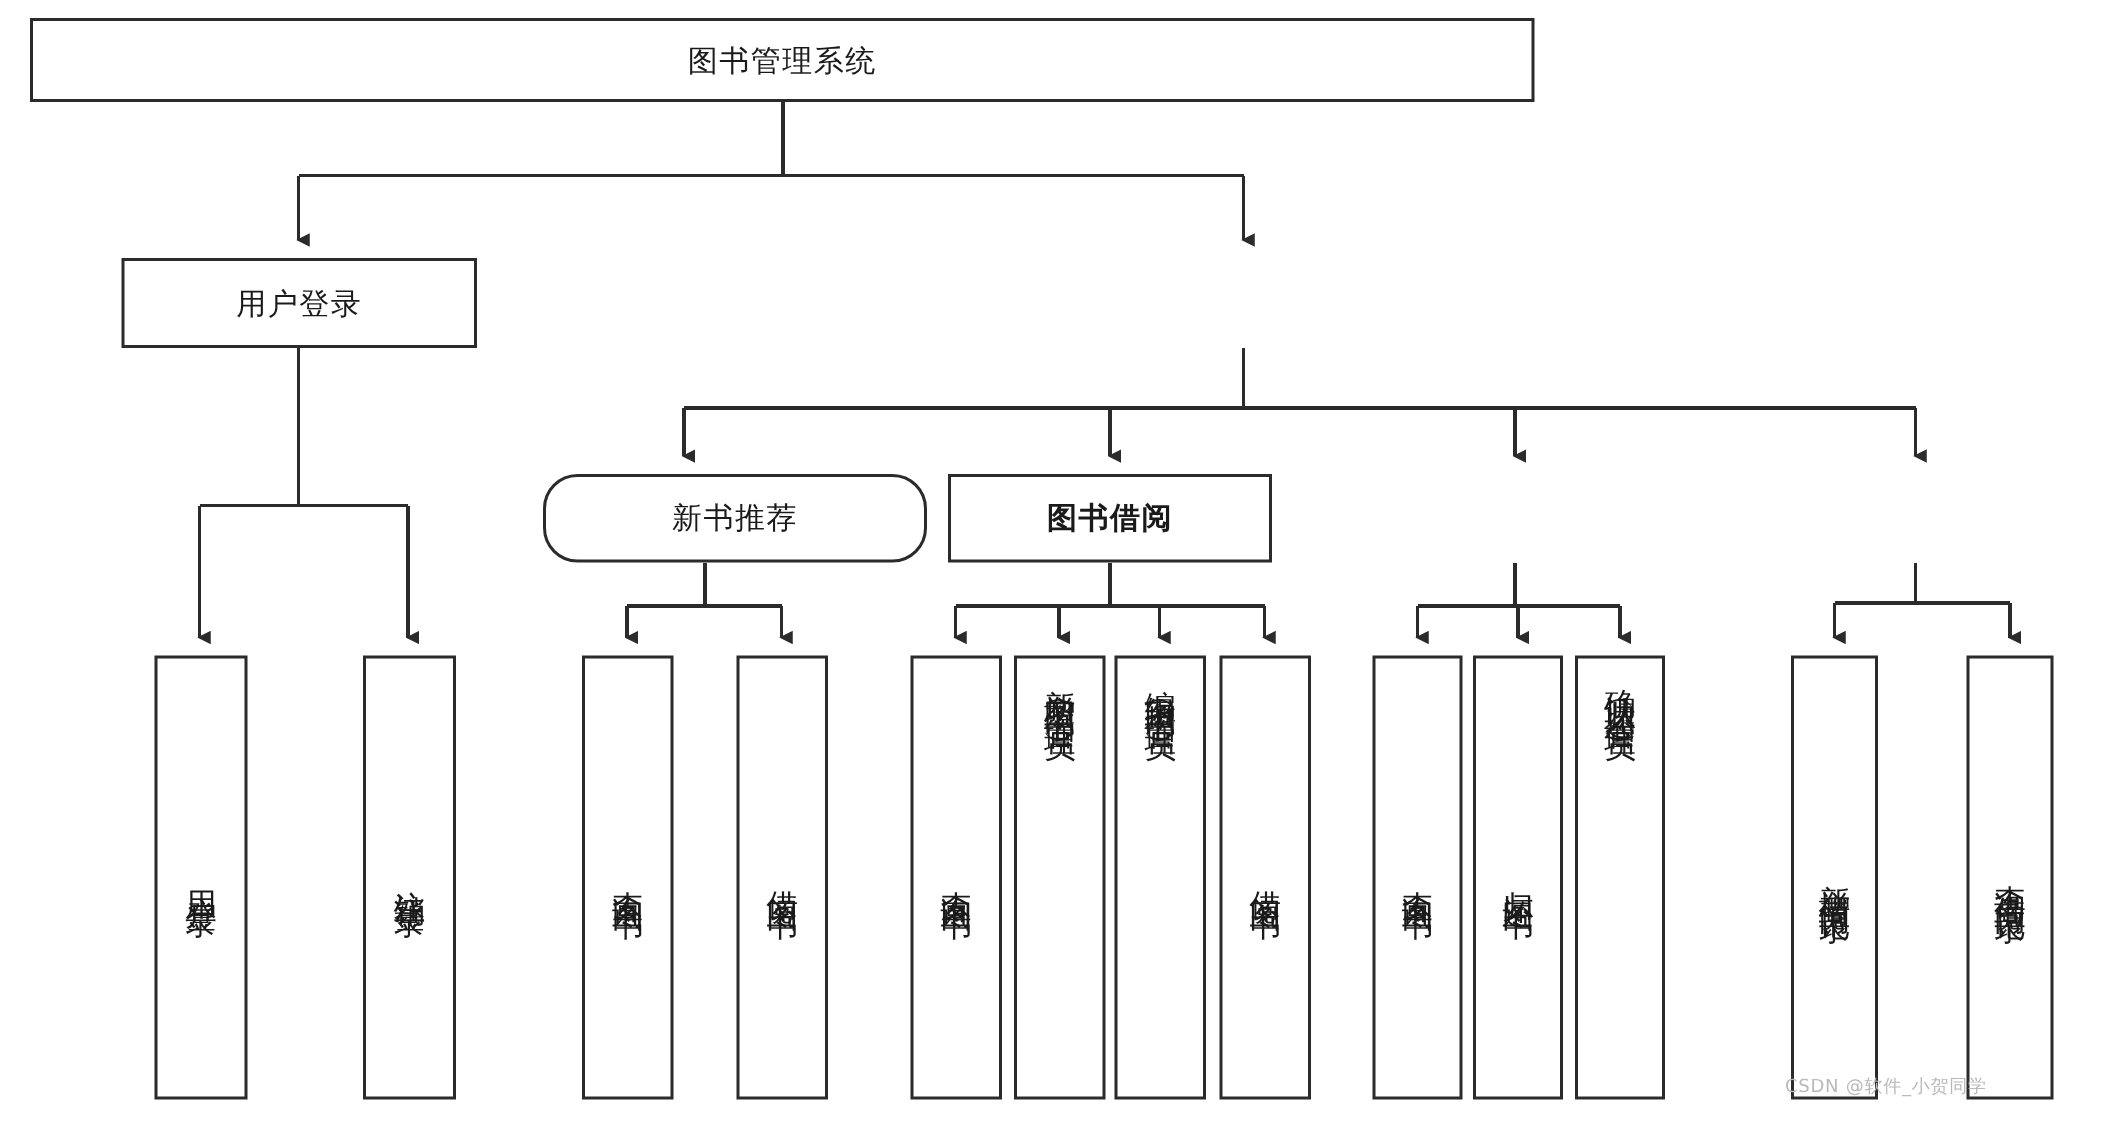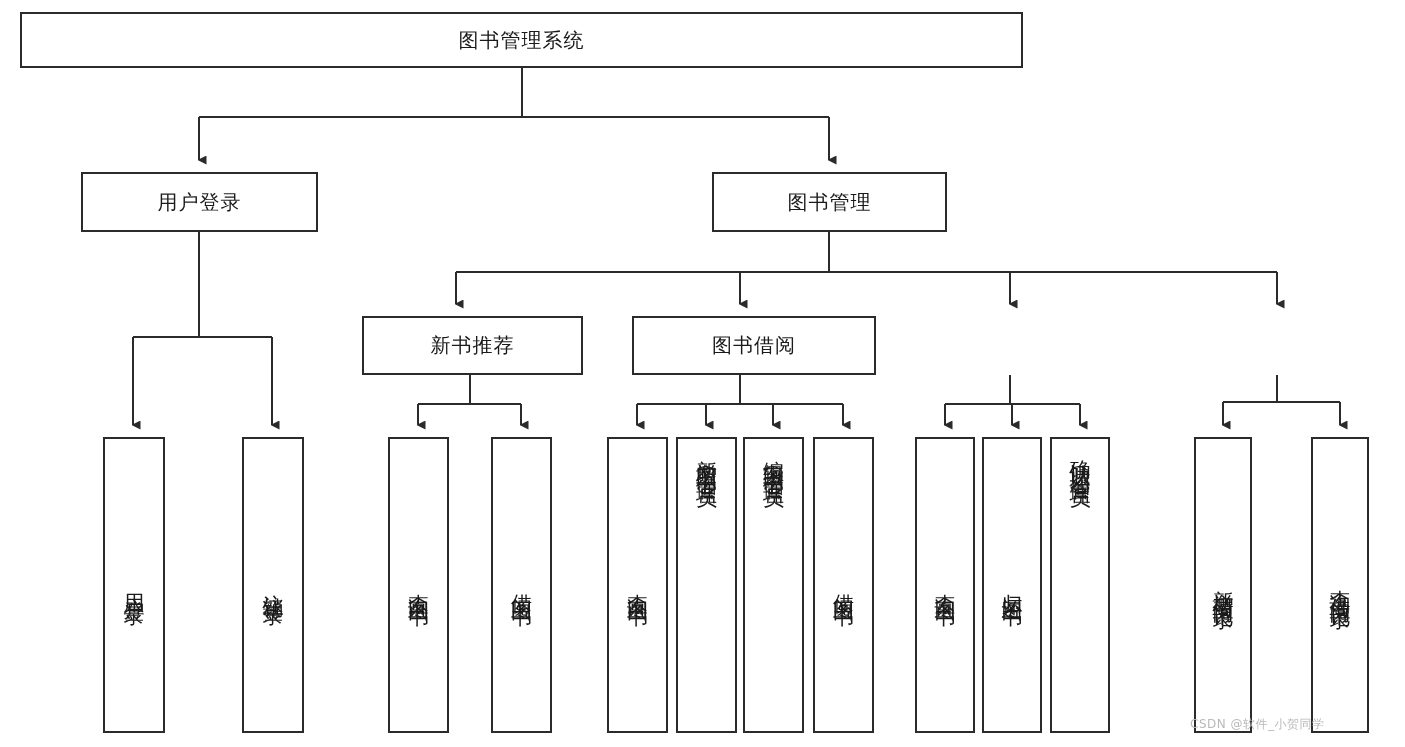--- a/index.html
+++ b/index.html
@@ -125,29 +125,26 @@
   </svg>
 
   <div class="node" style="left:20px; top:12px; width:1003px; height:56px;">
     <span class="node-label">图书管理系统</span>
   </div>
 
   <div class="node" style="left:81px; top:172px; width:237px; height:60px;">
     <span class="node-label">用户登录</span>
   </div>
 
-  <div class="node" style="left:712px; top:172px; width:235px; height:60px;">
-    <span class="node-label">图书管理</span>
-  </div>
-
-  <div class="node" style="left:362px; top:316px; width:221px; height:59px;">
+
+  <div class="node" style="left:362px; top:316px; width:256px; height:59px;border-radius:23px;">
     <span class="node-label">新书推荐</span>
   </div>
 
-  <div class="node" style="left:632px; top:316px; width:244px; height:59px;">
+  <div class="node" style="left:632px; top:316px; width:216px; height:59px;font-weight:bold;">
     <span class="node-label">图书借阅</span>
   </div>
 
 
 
   <div class="node vertical centered" style="left:103px; top:437px; width:62px; height:296px;">
     <span class="node-label">用户登录</span>
   </div>
 
   <div class="node vertical centered" style="left:242px; top:437px; width:62px; height:296px;">

